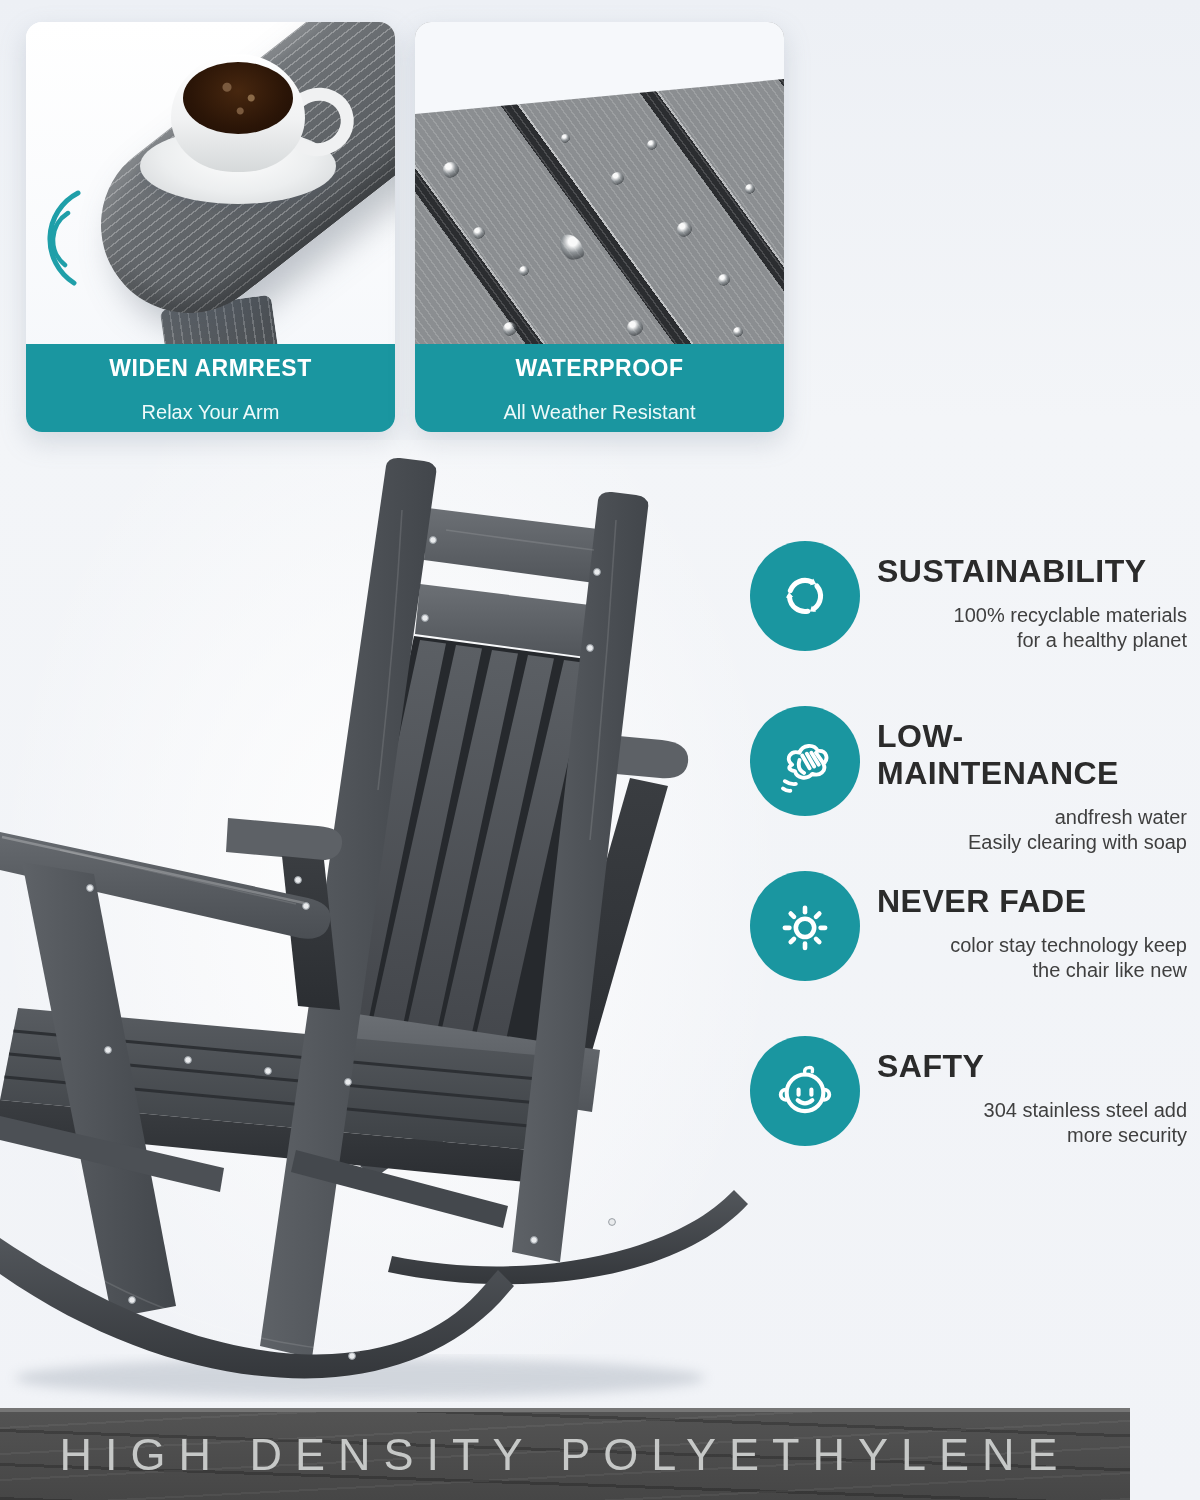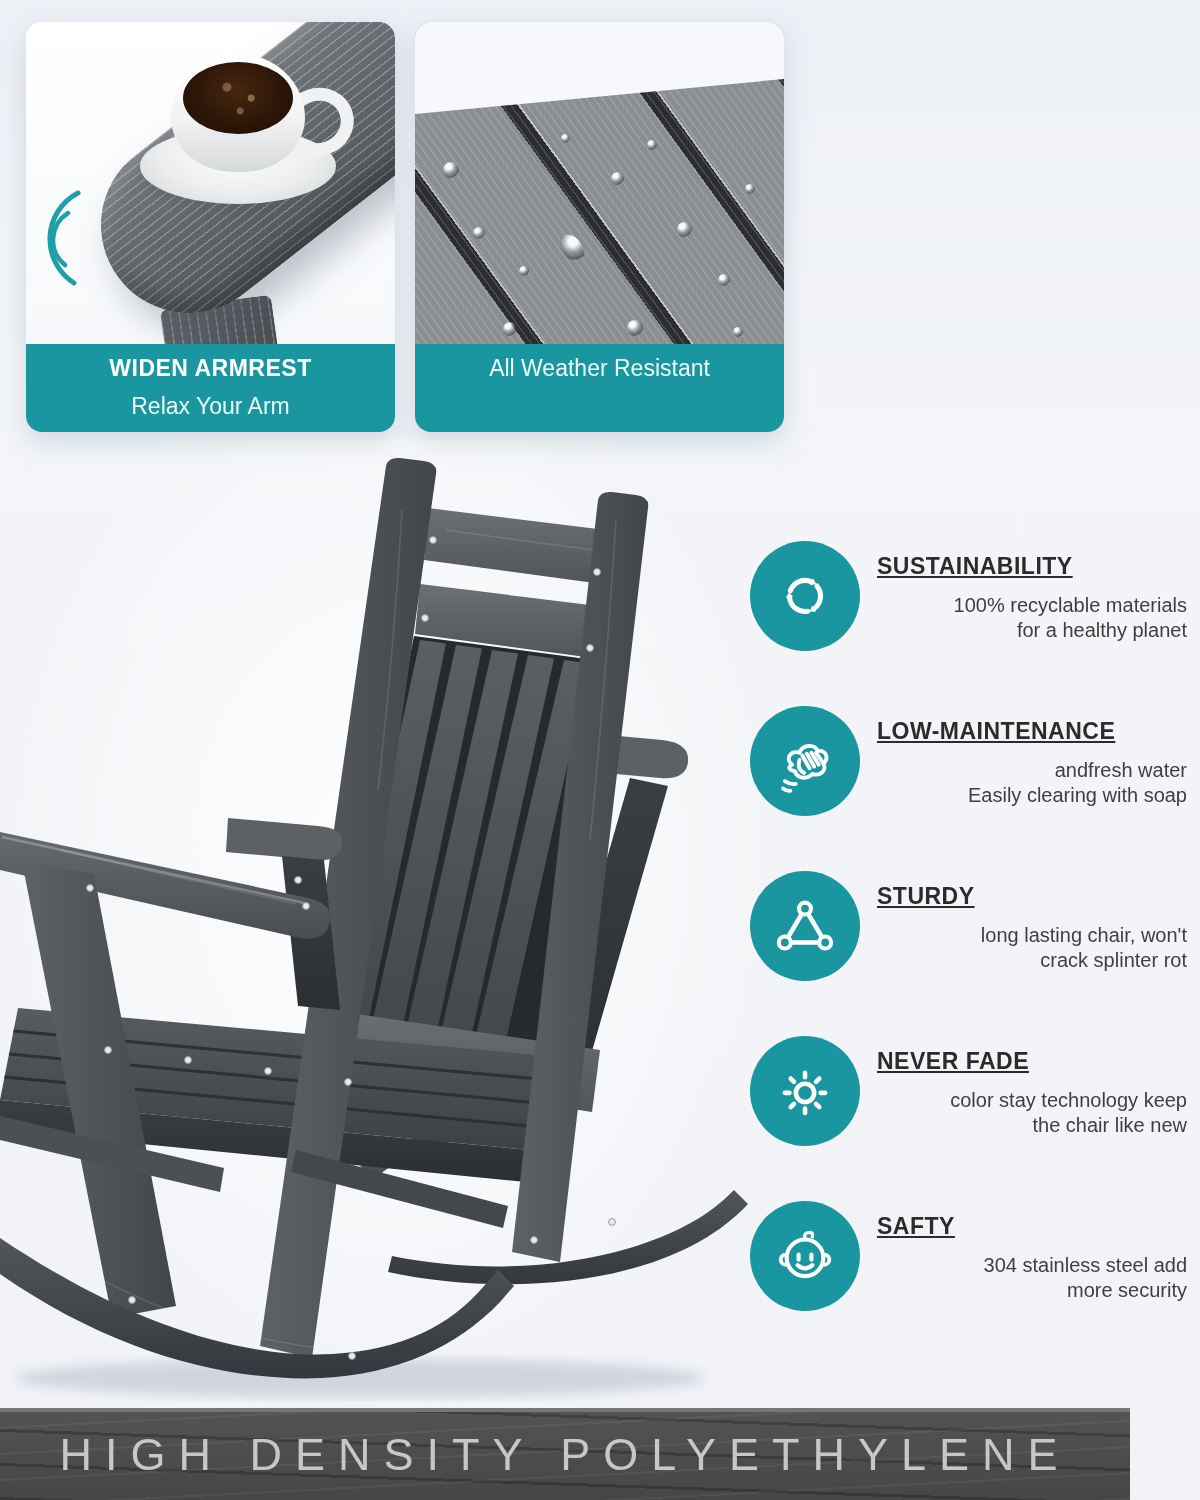--- a/index.html
+++ b/index.html
@@ -7,21 +7,21 @@
   .page{position:relative;width:1200px;height:1500px;overflow:hidden;
         background:linear-gradient(180deg,#edf0f5 0%,#f3f5f8 28%,#f1f3f7 100%);}
 
   
   .cards{position:absolute;left:26px;top:22px;width:1148px;display:flex;gap:20px;}
   .card{position:relative;width:369px;height:410px;border-radius:16px;overflow:hidden;
         box-shadow:0 10px 26px rgba(130,142,160,.28);background:#fff;}
   .media{position:absolute;left:0;top:0;right:0;height:336px;overflow:hidden;}
   .banner{position:absolute;left:0;bottom:0;right:0;height:88px;background:#1a96a0;text-align:center;}
   .banner .t{margin-top:11px;font-size:23px;font-weight:bold;color:#ffffff;letter-spacing:.5px;}
-  .banner .s{margin-top:11px;font-size:23px;color:#eefafa;}
+  .banner .s{margin-top:19px;font-size:20px;color:#eefafa;}
 
   
   .m1{background:linear-gradient(180deg,#ffffff 0%,#f6f8fb 100%);}
   .arm-post{position:absolute;left:138px;top:280px;width:112px;height:70px;border-radius:8px;
         transform:rotate(-8deg);
         background:repeating-linear-gradient(to right,rgba(255,255,255,.22) 0 1.5px,transparent 1.5px 9px),
                    linear-gradient(90deg,#5e6266,#4b4f53);}
   .armrest{position:absolute;left:75px;top:115px;width:560px;height:176px;border-radius:90px;
         transform:rotate(-38deg);transform-origin:88px 88px;
         background:repeating-linear-gradient(to bottom,rgba(255,255,255,.26) 0 1.4px,transparent 1.4px 8px),
@@ -65,21 +65,21 @@
   
   .glow{position:absolute;left:0;top:440px;width:780px;height:980px;
         background:radial-gradient(ellipse at 50% 45%,#fefefe 0%,rgba(244,246,249,0) 72%);}
   .chair{position:absolute;left:0;top:450px;}
 
   .features{position:absolute;left:750px;top:541px;width:440px;}
   .feat{display:flex;align-items:flex-start;height:165px;}
   .ficon{flex:0 0 110px;width:110px;height:110px;border-radius:50%;background:#1a96a0;
         display:flex;align-items:center;justify-content:center;}
   .ftext{margin-left:17px;width:310px;}
-  .ftext h3{margin:12px 0 13px 0;font-size:23px;font-weight:bold;color:#2b2b2b;letter-spacing:.5px;text-decoration:underline;}
+  .ftext h3{margin:12px 0 13px 0;font-size:32px;font-weight:bold;color:#2b2b2b;letter-spacing:.5px;}
   .ftext p{margin:0;font-size:20px;line-height:25px;color:#3f3f3f;}
   .ftext p span{display:block;text-align:right;}
 
   
   .bottom{position:absolute;left:0;top:1408px;width:1130px;height:92px;
         border-top:4px solid #767676;box-sizing:border-box;
         background:repeating-linear-gradient(-3deg,rgba(255,255,255,.05) 0 2px,transparent 2px 26px),
                    repeating-linear-gradient(2deg,rgba(0,0,0,.22) 0 3px,transparent 3px 34px),
                    linear-gradient(180deg,#535353,#464646);
         text-align:center;}
@@ -125,20 +125,21 @@
         <div class="drop" style="left:232px;top:118px;width:10px;height:10px;"></div>
         <div class="drop" style="left:262px;top:200px;width:15px;height:15px;"></div>
         <div class="drop" style="left:303px;top:252px;width:12px;height:12px;"></div>
         <div class="drop" style="left:330px;top:162px;width:10px;height:10px;"></div>
         <div class="drop" style="left:88px;top:300px;width:14px;height:14px;"></div>
         <div class="drop" style="left:212px;top:298px;width:16px;height:16px;"></div>
         <div class="drop" style="left:318px;top:305px;width:10px;height:10px;"></div>
         <div class="drop" style="left:146px;top:112px;width:9px;height:9px;"></div>
       </div>
       <div class="banner">
+        <div class="t">WATERPROOF</div>
         <div class="s">All Weather Resistant</div>
       </div>
     </div>
 
   </div>
 
   <div class="glow"></div>
 
   <svg class="chair" width="750" height="960" viewBox="0 0 750 960">
     <defs>
@@ -282,37 +283,20 @@
       </span>
       <div class="ftext">
         <h3>LOW-MAINTENANCE</h3>
         <p>
           <span>andfresh water</span>
             <span>Easily clearing with soap</span>
         </p>
       </div>
     </div>
 
-    <div class="feat">
-      <span class="ficon">
-        <svg width="66" height="66" viewBox="0 0 72 72">
-          <path d="M36 17 L58 54 L14 54 Z" fill="none" stroke="#fff" stroke-width="5" stroke-linejoin="round"></path>
-          <circle cx="36" cy="17" r="6.5" fill="#1a96a0" stroke="#fff" stroke-width="4.5"></circle>
-          <circle cx="58" cy="54" r="6.5" fill="#1a96a0" stroke="#fff" stroke-width="4.5"></circle>
-          <circle cx="14" cy="54" r="6.5" fill="#1a96a0" stroke="#fff" stroke-width="4.5"></circle>
-        </svg>
-      </span>
-      <div class="ftext">
-        <h3>STURDY</h3>
-        <p>
-          <span>long lasting chair, won't</span>
-            <span>crack splinter rot</span>
-        </p>
-      </div>
-    </div>
 
     <div class="feat">
       <span class="ficon">
         <svg width="66" height="66" viewBox="0 0 72 72">
           <circle cx="36" cy="38" r="10" fill="none" stroke="#fff" stroke-width="5"></circle>
           <g stroke="#fff" stroke-width="5" stroke-linecap="round">
             <path d="M36 16 L36 21"></path>
               <path d="M36 55 L36 60"></path>
             <path d="M14 38 L19 38"></path>
               <path d="M53 38 L58 38"></path>

